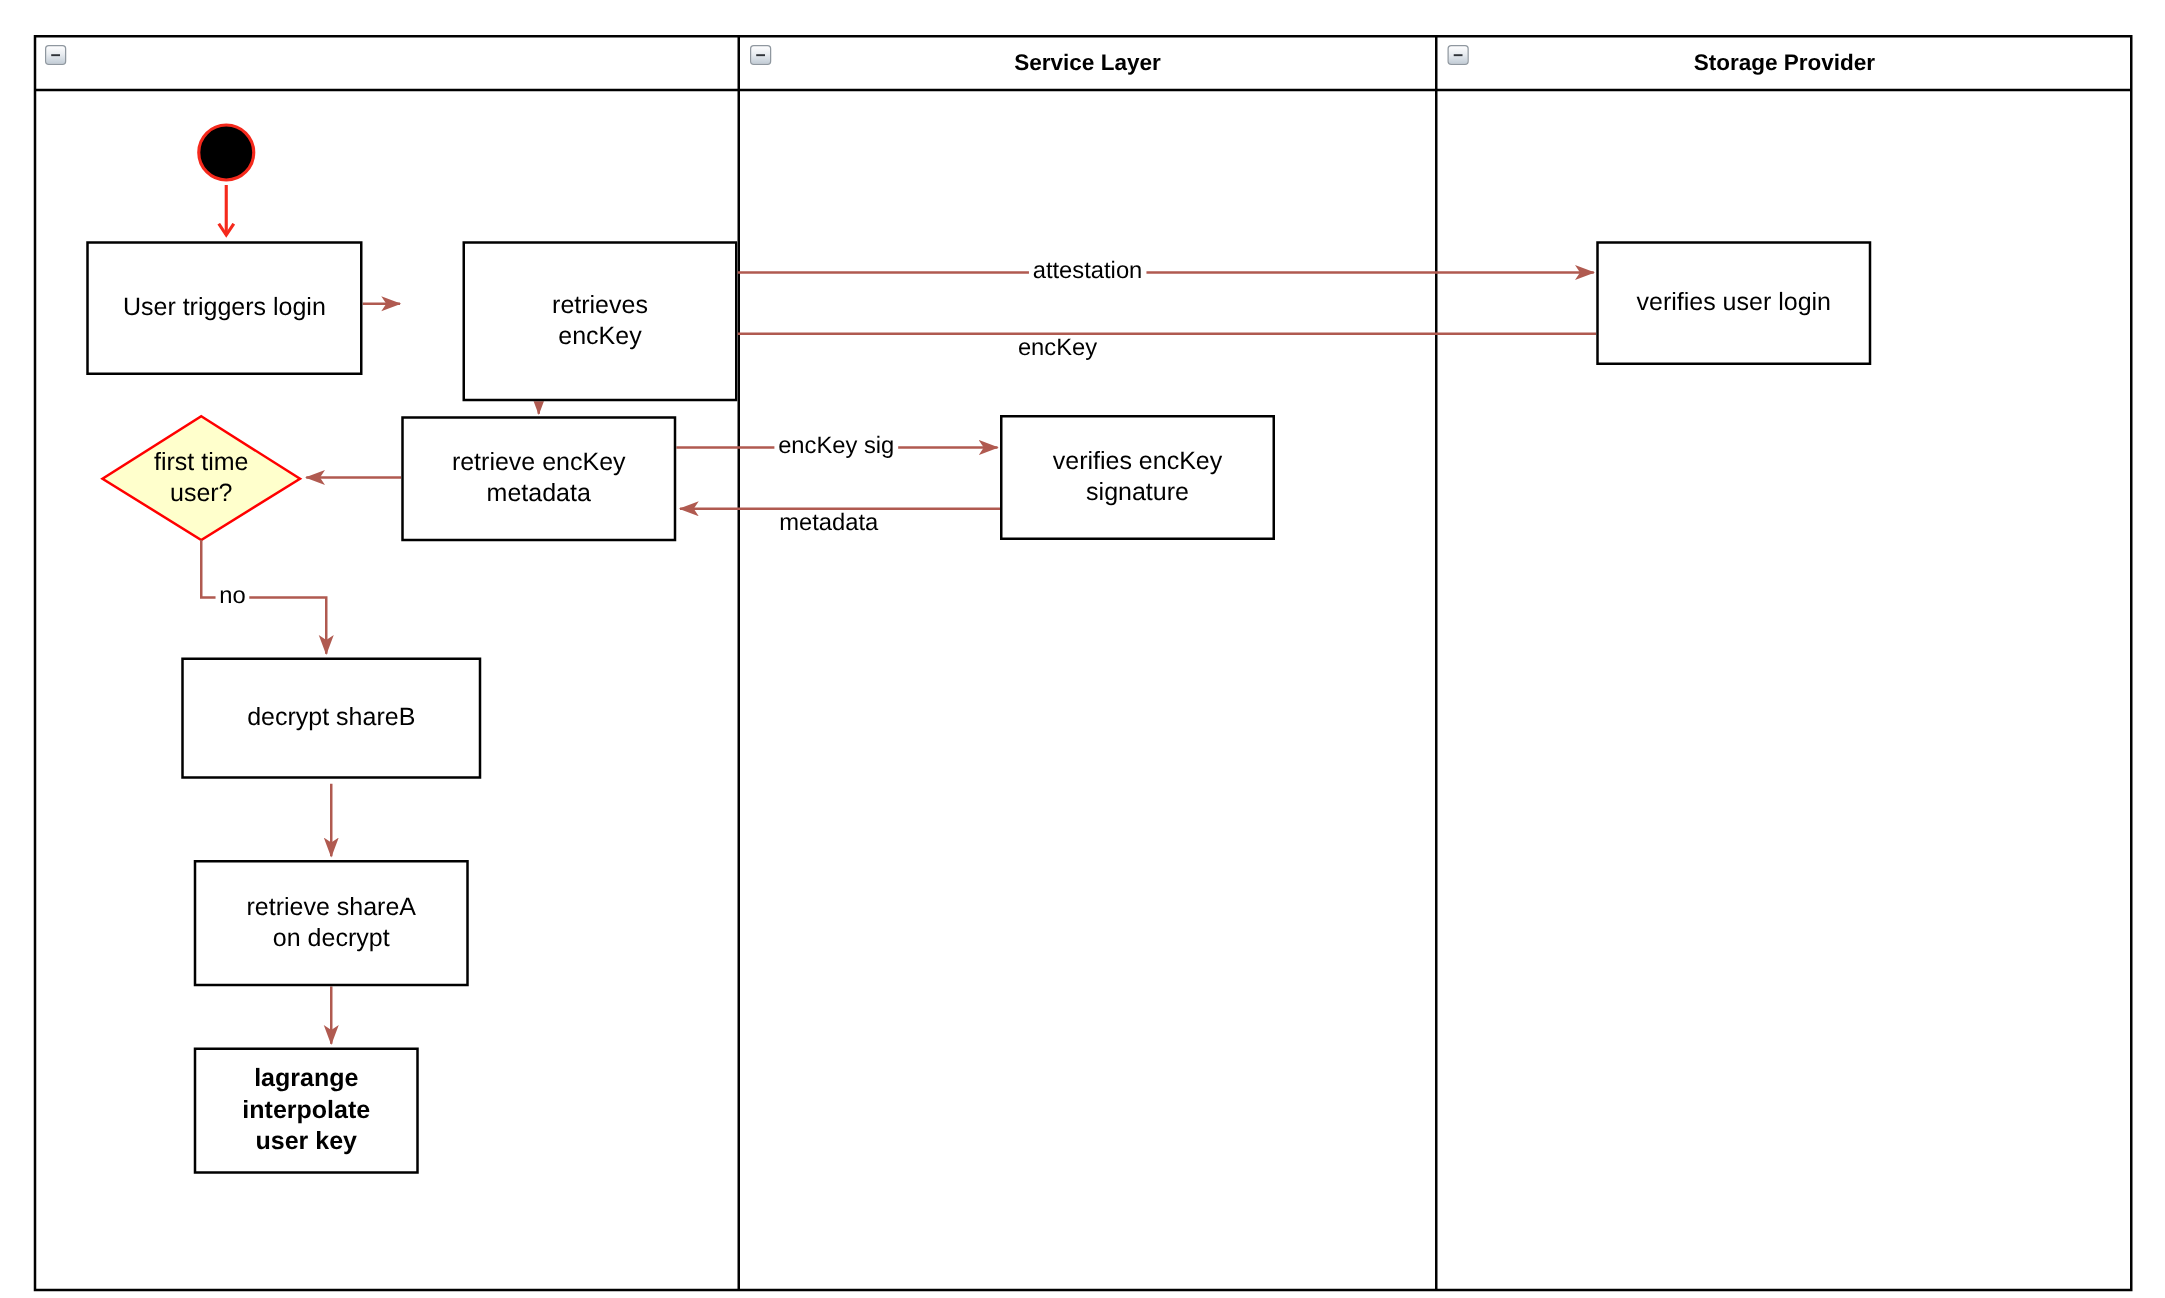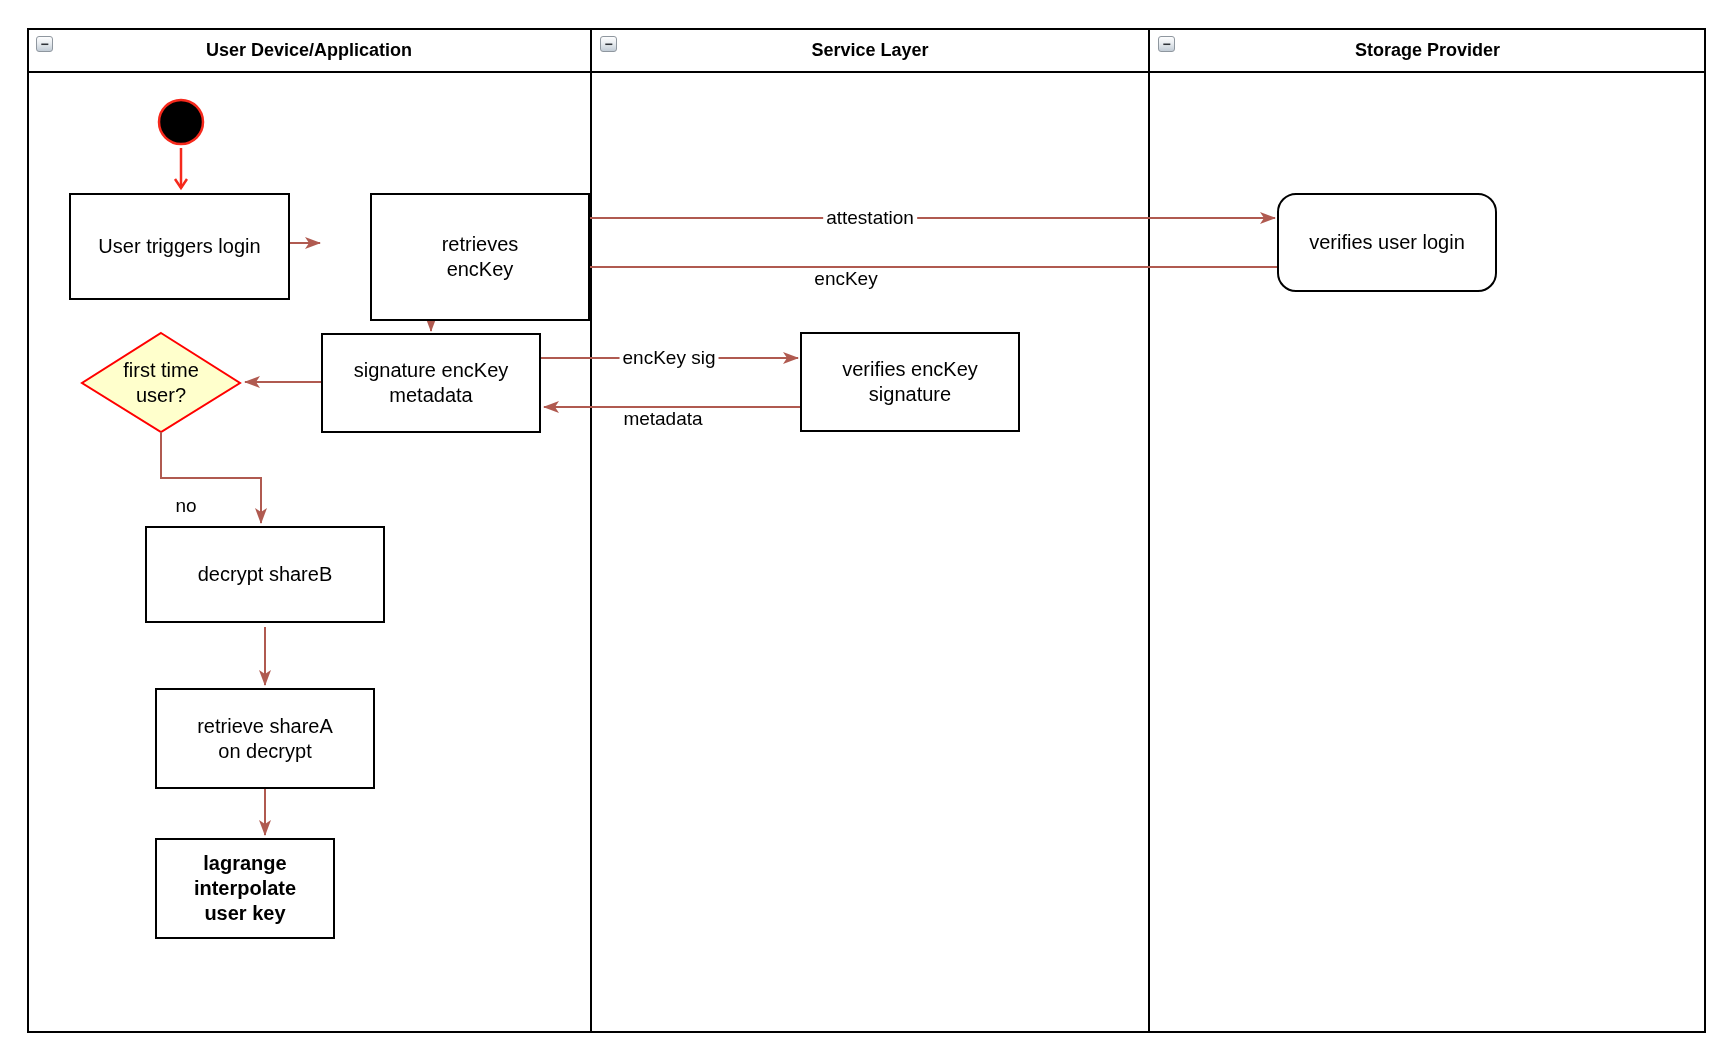--- a/index.html
+++ b/index.html
@@ -63,21 +63,20 @@
     <path class="wire" d="M542,218 H1275" marker-end="url(#mClassic)"></path>
     <path class="wire" d="M1277,267 H545" marker-end="url(#mClassic)"></path>
     <path class="wire" d="M541,358 H798" marker-end="url(#mClassic)"></path>
     <path class="wire" d="M800,407 H544" marker-end="url(#mClassic)"></path>
     <path class="wire" d="M321,382 H245" marker-end="url(#mClassic)"></path>
     <path class="wire" d="M161,432 V478 H261 V523" marker-end="url(#mClassic)"></path>
     <path class="wire" d="M265,627 V685" marker-end="url(#mClassic)"></path>
     <path class="wire" d="M265,789 V835" marker-end="url(#mClassic)"></path>
   </svg>
 
-  <div class="lane-title overlay" style="left:27px;width:564px;">User Device/Application</div>
   <div class="lane-title overlay" style="left:591px;width:558px;">Service Layer</div>
   <div class="lane-title overlay" style="left:1149px;width:557px;">Storage Provider</div>
 
   <div class="collapse-icon overlay" style="left:36px;">
     <span>−</span>
   </div>
   <div class="collapse-icon overlay" style="left:600px;">
     <span>−</span>
   </div>
   <div class="collapse-icon overlay" style="left:1158px;">
@@ -85,21 +84,21 @@
   </div>
 
   <div class="node overlay" style="left:69px;top:193px;width:221px;height:107px;">
     <span class="node-label">User triggers login</span>
   </div>
   <div class="node overlay" style="left:322px;top:193px;width:220px;height:128px;margin-left:48px;">
     <span class="node-label">retrieves
 encKey</span>
   </div>
   <div class="node overlay" style="left:321px;top:333px;width:220px;height:100px;">
-    <span class="node-label">signature encKey
+    <span class="node-label">retrieve encKey
 metadata</span>
   </div>
   <div class="ghost overlay" style="left:92px;top:345px;width:138px;height:76px;">
     <span class="node-label">first time
 user?</span>
   </div>
   <div class="node overlay" style="left:145px;top:526px;width:240px;height:97px;">
     <span class="node-label">decrypt shareB</span>
   </div>
   <div class="node overlay" style="left:155px;top:688px;width:220px;height:101px;">
@@ -109,23 +108,23 @@
   <div class="node overlay" style="left:155px;top:838px;width:180px;height:101px;font-weight:bold;">
     <span class="node-label">lagrange interpolate
 user key</span>
   </div>
 
   <div class="node overlay" style="left:800px;top:332px;width:220px;height:100px;">
     <span class="node-label">verifies encKey
 signature</span>
   </div>
 
-  <div class="node overlay" style="left:1277px;top:193px;width:220px;height:99px;border-radius:19px;">
+  <div class="node overlay" style="left:1277px;top:193px;width:220px;height:99px;">
     <span class="node-label">verifies user login</span>
   </div>
 
   <span class="edge-label on-line overlay" style="left:870px;top:218px;">attestation</span>
   <span class="edge-label below-line overlay" style="left:846px;top:269px;">encKey</span>
   <span class="edge-label on-line overlay" style="left:669px;top:358px;">encKey sig</span>
   <span class="edge-label below-line overlay" style="left:663px;top:409px;">metadata</span>
-  <span class="edge-label on-line overlay" style="left:186px;top:478px;margin-top:28px;">no</span>
+  <span class="edge-label on-line overlay" style="left:186px;top:478px;">no</span>
 
 </div>
 
 </body></html>

